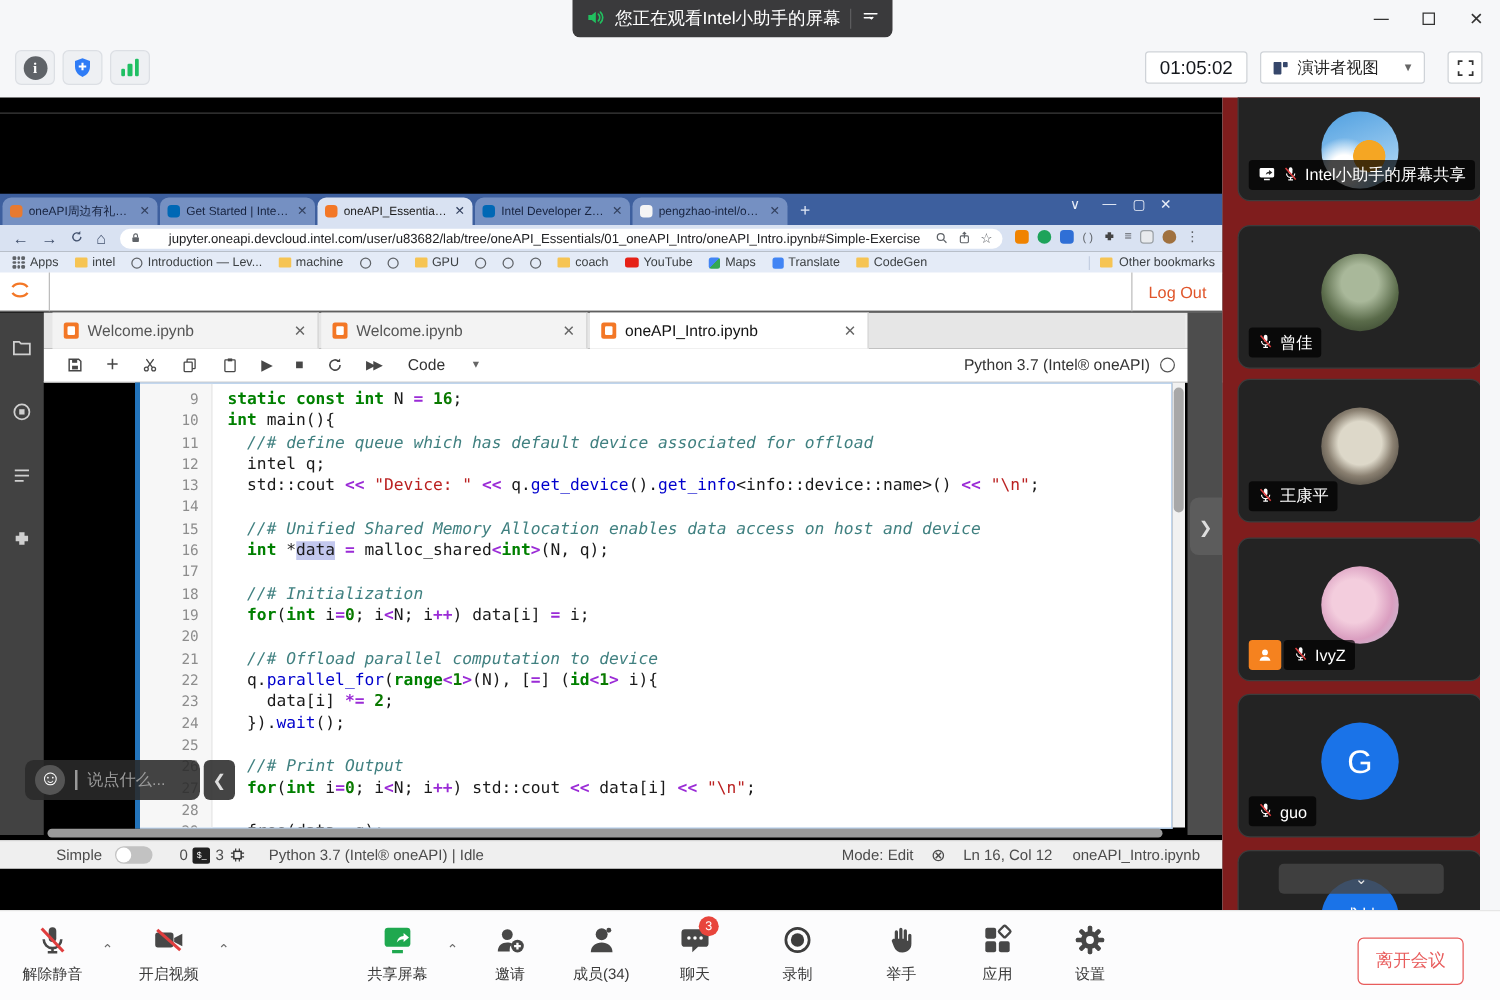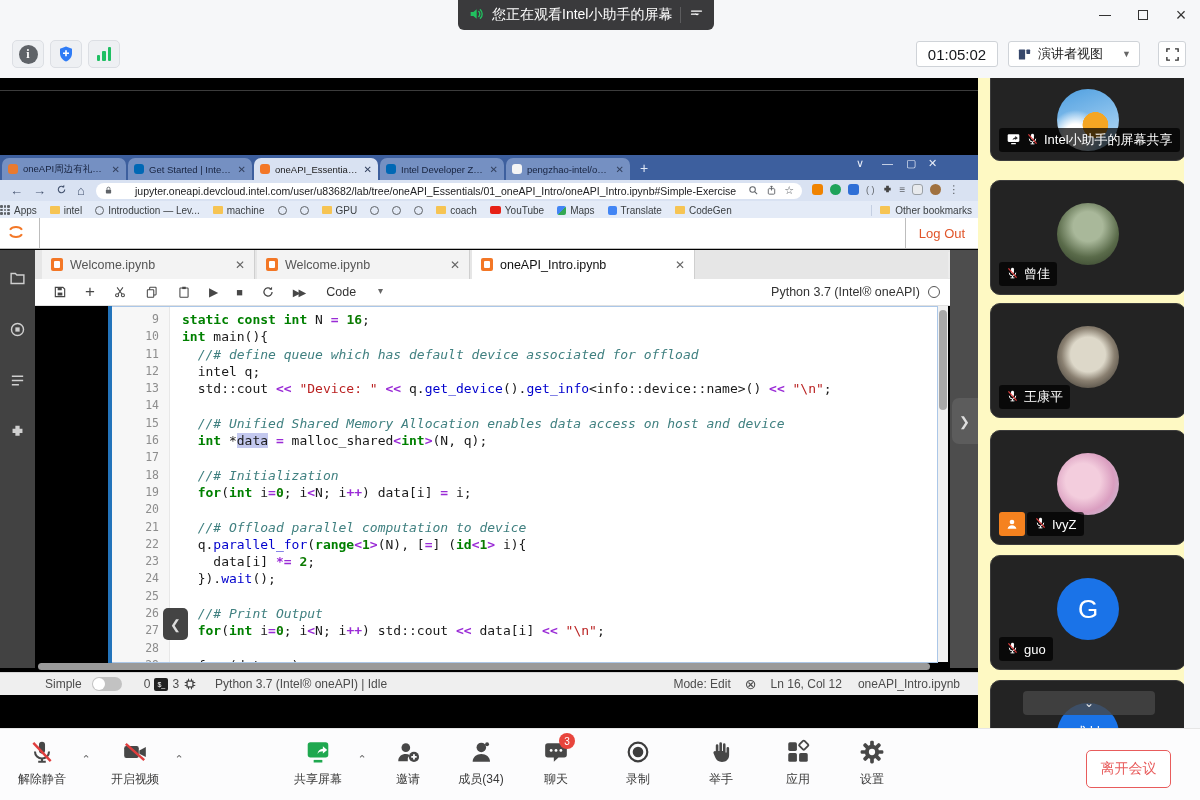--- a/index.html
+++ b/index.html
@@ -44,21 +44,21 @@
   .newtab { position:absolute; left:640px; top:5px; color:#dfe7f5; font-size:14px; }
   .bwinctl { position:absolute; top:2px; color:#e9eef8; font-size:11px; }
   .baddr { position:absolute; left:0; top:102px; width:978px; height:21px; background:#d9e2f2; display:flex; align-items:center; }
   .navglyph { color:#44536f; font-size:13px; margin-left:10px; }
   .urlpill { position:absolute; left:96px; top:2.5px; width:706px; height:16px; background:#fff; border-radius:8px;
     display:flex; align-items:center; padding:0 8px; gap:22px; font-size:10.5px; color:#202124; overflow:hidden; white-space:nowrap; }
   .pillicons { position:absolute; right:8px; display:flex; gap:7px; align-items:center; }
   .extrow { position:absolute; left:812px; top:3px; display:flex; gap:7px; align-items:center; }
   .extsq { width:11px; height:11px; border-radius:3px; display:inline-block; }
   .bbook { position:absolute; left:0; top:123px; width:978px; height:18px; background:#e4ebf7; display:flex; align-items:center;
-    font-size:10px; color:#3c4043; gap:13px; overflow:hidden; }
+    font-size:10px; color:#3c4043; gap:13px; padding-left:10px; overflow:hidden; }
   .bkitem { display:flex; align-items:center; gap:4px; white-space:nowrap; }
   .bkfolder { width:10px; height:8px; background:#f6c453; border-radius:1px; display:inline-block; }
   .bkglobe { width:9px; height:9px; border-radius:50%; border:1.5px solid #5f6368; display:inline-block; }
   .bkgrid { width:10px; height:10px; display:grid; grid-template-columns:1fr 1fr 1fr; gap:1px; }
   .bkgrid i { background:#5f6368; border-radius:1px; }
   .otherbm { position:absolute; right:6px; display:flex; gap:5px; align-items:center; border-left:1px solid #c4cfe2; padding-left:8px; }
 
   
   .jmenu { position:absolute; left:0; top:140px; width:978px; height:31px; background:#fff; border-bottom:1px solid #bdbdbd;
     display:flex; align-items:center; font-size:13px; color:#424242; }
@@ -120,21 +120,21 @@
   .chatov { position:absolute; left:20px; top:530px; width:140px; height:32px; background:rgba(42,42,42,.88); border-radius:7px;
     display:flex; align-items:center; padding:0 8px; gap:8px; z-index:60; }
   .smiley { width:24px; height:24px; border-radius:50%; background:#555; position:relative; flex:0 0 auto; }
   .smiley::before { content:"☺"; color:#fff; font-size:17px; position:absolute; left:3.5px; top:0.5px; }
   .caret { width:1.5px; height:16px; background:#9a9a9a; }
   .chatph { color:#9b9b9b; font-size:13px; white-space:nowrap; overflow:hidden; }
   .chatcollapse { position:absolute; left:163px; top:530px; width:25px; height:32px; background:rgba(42,42,42,.88); border-radius:5px;
     color:#ddd; display:flex; align-items:center; justify-content:center; font-size:13px; z-index:60; }
 
   
-  .sidebar { position:absolute; left:978px; top:78px; width:206px; height:650px; background:#fef9c3; overflow:hidden; }
+  .sidebar { position:absolute; left:978px; top:78px; width:206px; height:650px; background:#7f1d1d; overflow:hidden; }
   .sscroll { position:absolute; left:213px; top:8px; width:3px; height:634px; background:#3d3d3d; border-radius:2px; }
   .tile { position:absolute; left:12px; width:196px; height:115px; background:#232323; border:1px solid #3c3c3c; border-radius:10px; overflow:hidden; }
   .avatar { position:absolute; left:50%; transform:translateX(-50%); width:62px; height:62px; border-radius:50%; }
   .av-letter { display:flex; align-items:center; justify-content:center; color:#fff; background:#1a73e8; }
   .namebar { position:absolute; left:8px; bottom:8px; display:flex; align-items:stretch; max-width:180px; }
   .namebar .dark { background:rgba(0,0,0,.72); border-radius:3px; display:flex; align-items:center; gap:5px; padding:0 7px; height:24px;
     color:#fff; font-size:13px; white-space:nowrap; }
   .hostbadge { width:26px; height:24px; background:#f5821f; border-radius:3px; display:flex; align-items:center; justify-content:center; margin-right:2px; }
   .av1 { background:radial-gradient(circle at 62% 58%, #f5a623 0 24%, rgba(245,166,35,0) 25%),
          radial-gradient(circle at 30% 75%, #ffffff 0 18%, rgba(255,255,255,0) 40%),
@@ -519,20 +519,25 @@
         <rect x="7" y="7" width="10" height="10" fill="none" stroke="#333" stroke-width="2"></rect>
         <path d="M9.5 7V3M14.5 7V3M9.5 21v-4M14.5 21v-4M7 9.5H3M7 14.5H3M21 9.5h-4M21 14.5h-4" stroke="#333" stroke-width="1.6"></path>
       </svg>
     <span style="margin-left:14px">Python 3.7 (Intel® oneAPI) | Idle</span>
     <span style="margin-left:auto">Mode: Edit</span>
     <span style="margin:0 14px;font-size:14px">⊗</span>
     <span>Ln 16, Col 12</span>
     <span style="margin:0 18px 0 16px">oneAPI_Intro.ipynb</span>
   </div>
 
+  <div class="chatov">
+    <span class="smiley"></span>
+    <span class="caret"></span>
+    <span class="chatph">说点什么...</span>
+  </div>
   <div class="chatcollapse">❮</div>
 </div>
 
 <aside class="sidebar">
   <div id="tiles">
       <div class="tile" style="top: -32px;">
         <div class="avatar av1" style="top: 42px;"></div>
         <div class="namebar">
           <span class="dark">
             <span><svg width="15" height="14" viewBox="0 0 24 24">

